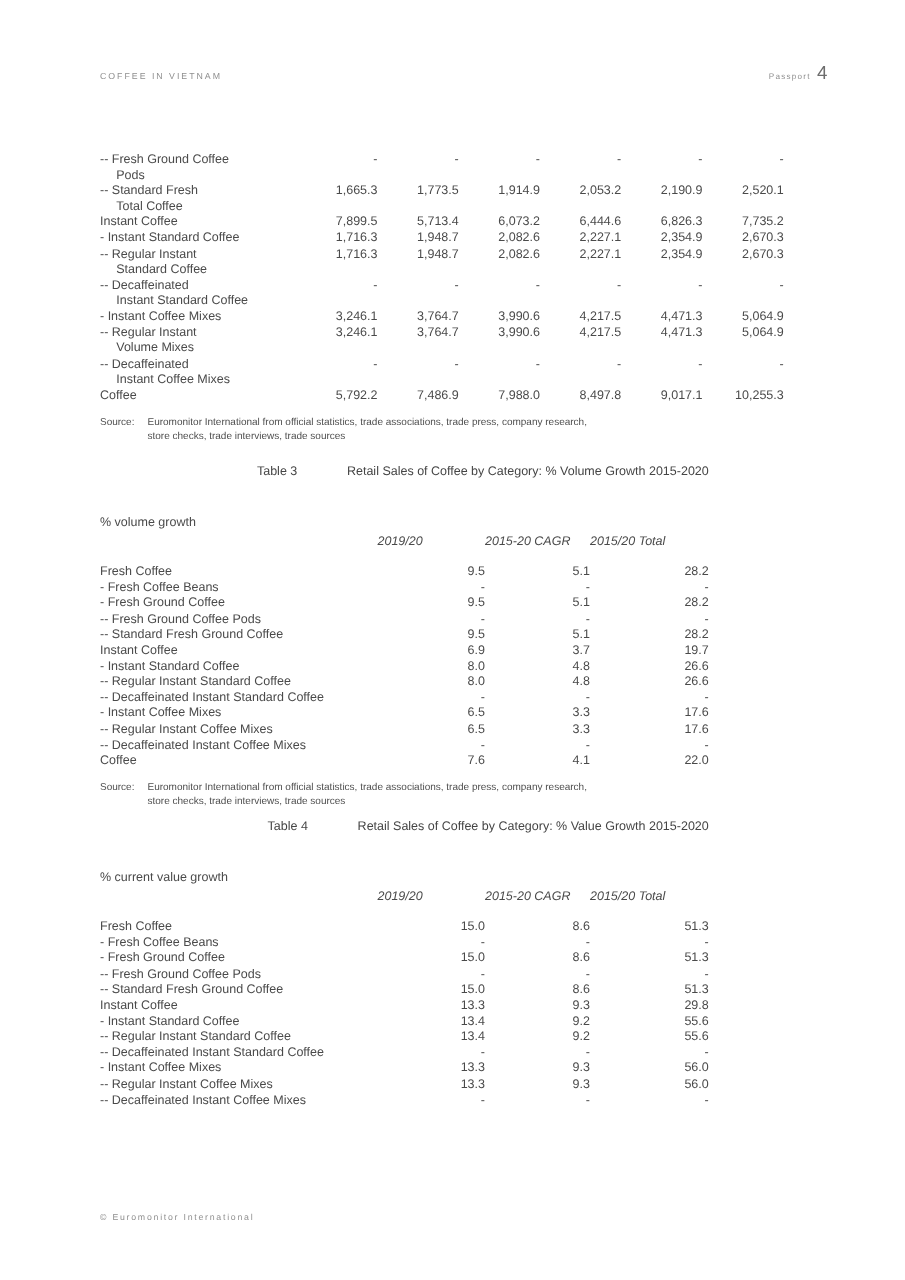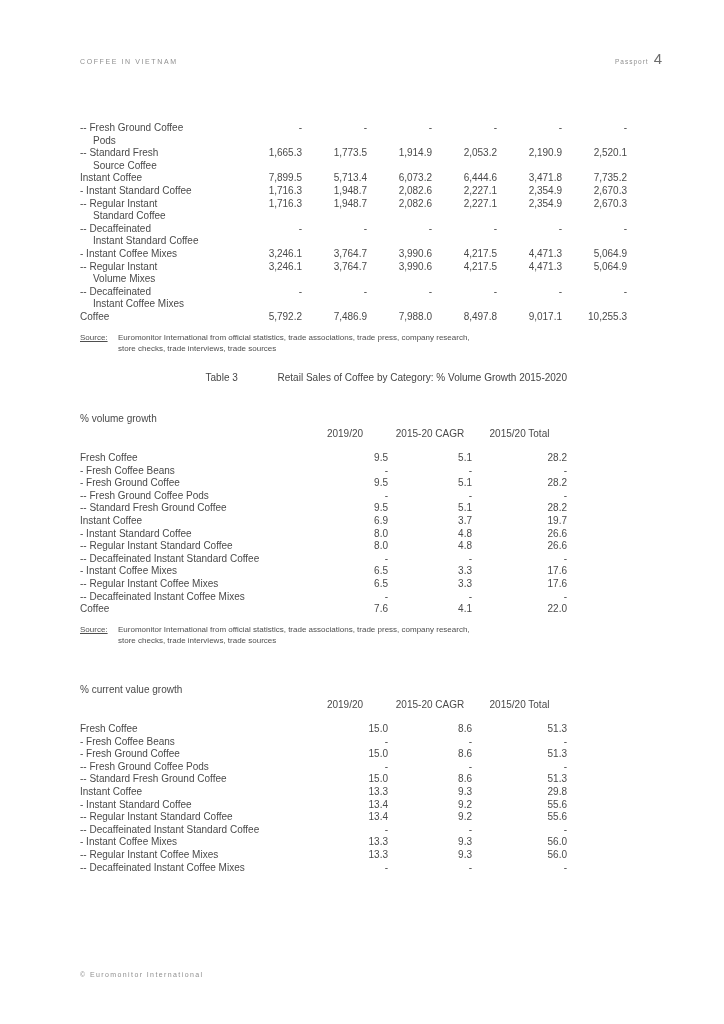--- a/index.html
+++ b/index.html
@@ -25,36 +25,36 @@
   .t2 { top:106px; width:547px; }
   .t3pos { top:371px; }
   .t4pos { top:655px; }
   .t34 { width:487px; }
 
   .theading { display:flex; font-size:10px; line-height:13px; color:#454545;justify-content:flex-end; }
   .tnum { width:72px; flex:none; }
   .tunit { margin-top:28px; font-size:10px; line-height:13px; }
   .tcolhead { display:flex; justify-content:flex-end; margin-top:2px;
               font-size:10px; line-height:13px; }
-  .tcol { text-align:center; }
+  .tcol { text-align:left;font-style:italic; }
 
   .rows { margin-top:12px; }
   .t2 .rows { margin-top:16px; }
   .trow { display:flex; align-items:flex-start; font-size:10px; line-height:12.6px; }
   .tlabel { flex:1; min-width:0; }
   .cont { padding-left:13px; }
   .tval { text-align:right; flex:none; }
   .t2 .tval { width:65px; }
   .t34 .c0 { width:86px; }
   .t34 .c1 { width:84px; }
   .t34 .c2 { width:95px; }
 
   
   .source { display:flex; margin-top:8px; font-size:8px; line-height:11.6px; color:#4f4f4f; }
-  .source-label { width:38px; flex:none;text-decoration:underline; }
+  .source-label { width:38px; flex:none; }
   .source-text { flex:1; }
 </style>
 </head>
 <body>
 
 <div class="header">
   <span class="header-left">COFFEE IN VIETNAM</span>
   <span>
     <span class="brand">Passport</span><span class="pagenum">4</span>
   </span>
@@ -70,38 +70,38 @@
         <div class="tval c0">-</div>
         <div class="tval c1">-</div>
         <div class="tval c2">-</div>
         <div class="tval c3">-</div>
         <div class="tval c4">-</div>
         <div class="tval c5">-</div>
       </div>
       <div class="trow">
         <div class="tlabel">
           <div>-- Standard Fresh</div>
-          <div class="cont">Source Coffee</div>
+          <div class="cont">Total Coffee</div>
         </div>
         <div class="tval c0">1,665.3</div>
         <div class="tval c1">1,773.5</div>
         <div class="tval c2">1,914.9</div>
         <div class="tval c3">2,053.2</div>
         <div class="tval c4">2,190.9</div>
         <div class="tval c5">2,520.1</div>
       </div>
       <div class="trow">
         <div class="tlabel">
           <div>Instant Coffee</div>
         </div>
         <div class="tval c0">7,899.5</div>
         <div class="tval c1">5,713.4</div>
         <div class="tval c2">6,073.2</div>
         <div class="tval c3">6,444.6</div>
-        <div class="tval c4">3,471.8</div>
+        <div class="tval c4">6,826.3</div>
         <div class="tval c5">7,735.2</div>
       </div>
       <div class="trow">
         <div class="tlabel">
           <div>- Instant Standard Coffee</div>
         </div>
         <div class="tval c0">1,716.3</div>
         <div class="tval c1">1,948.7</div>
         <div class="tval c2">2,082.6</div>
         <div class="tval c3">2,227.1</div>
@@ -308,20 +308,24 @@
   <div class="source">
     <div class="source-label">Source:</div>
     <div class="source-text">
       <div>Euromonitor International from official statistics, trade associations, trade press, company research,</div>
       <div>store checks, trade interviews, trade sources</div>
     </div>
   </div>
 </div>
 
 <div class="tblock t34 t4pos">
+  <div class="theading">
+    <span class="tnum">Table 4</span>
+    <span>Retail Sales of Coffee by Category: % Value Growth 2015-2020</span>
+  </div>
   <div class="tunit">% current value growth</div>
   <div class="tcolhead">
       <div class="tcol c0">2019/20</div>
       <div class="tcol c1">2015-20 CAGR</div>
       <div class="tcol c2">2015/20 Total</div>
     </div>
   <div class="rows">
       <div class="trow">
         <div class="tlabel">
           <div>Fresh Coffee</div>

